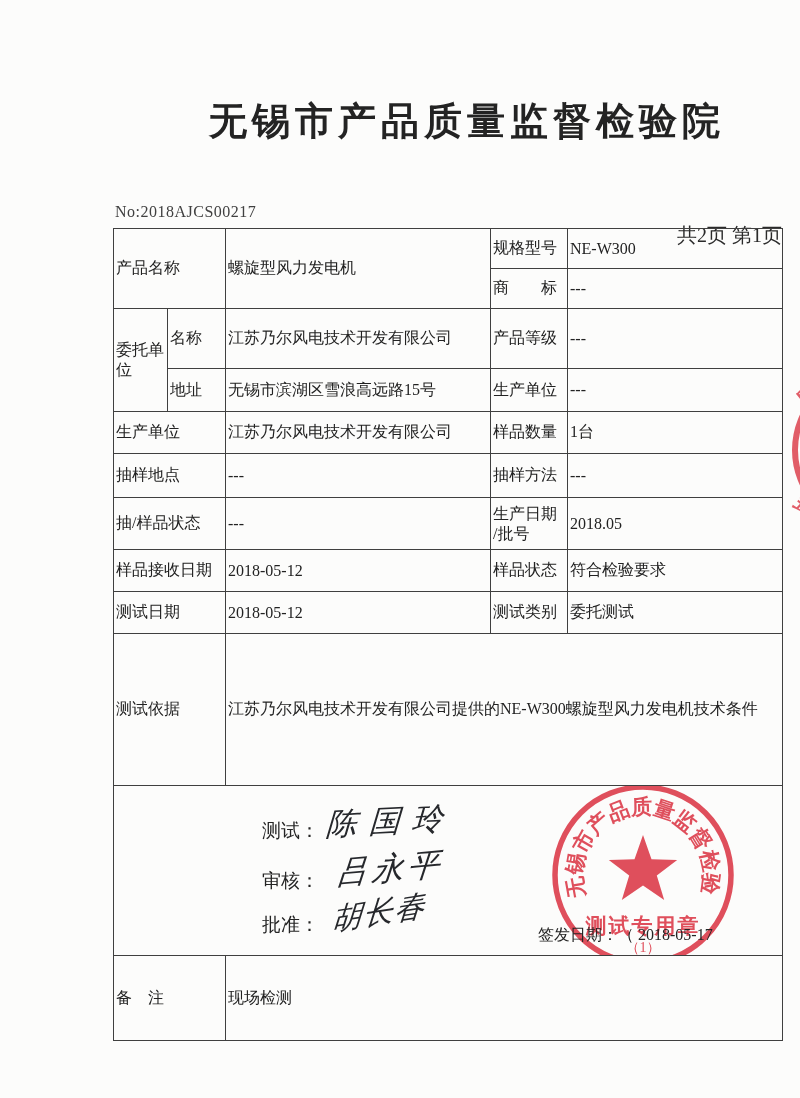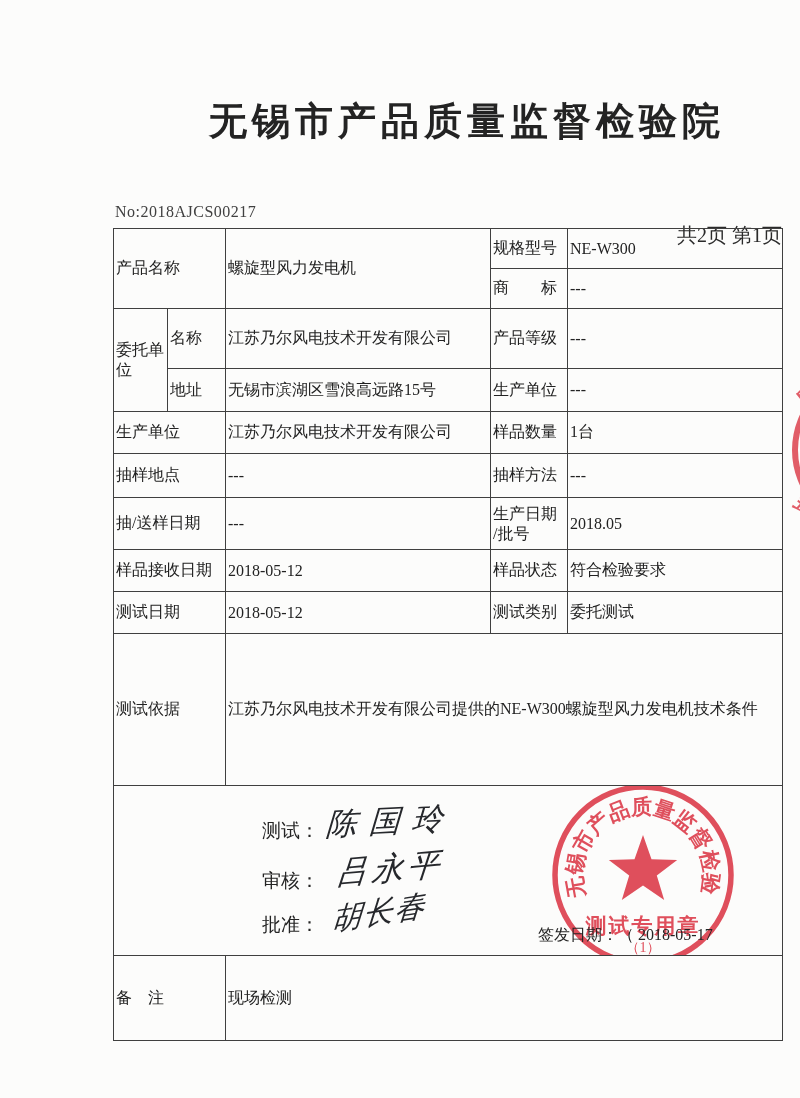--- a/index.html
+++ b/index.html
@@ -114,21 +114,21 @@
       <td>样品数量</td>
       <td>1台</td>
     </tr>
     <tr class="r6">
       <td colspan="2">抽样地点</td>
       <td>---</td>
       <td>抽样方法</td>
       <td>---</td>
     </tr>
     <tr class="r7">
-      <td colspan="2">抽/送样日期</td>
+      <td colspan="2">抽/样品状态</td>
       <td>---</td>
       <td class="prewrap">生产日期
 /批号</td>
       <td>2018.05</td>
     </tr>
     <tr class="r8">
       <td colspan="2">样品接收日期</td>
       <td>2018-05-12</td>
       <td>样品状态</td>
       <td>符合检验要求</td>

